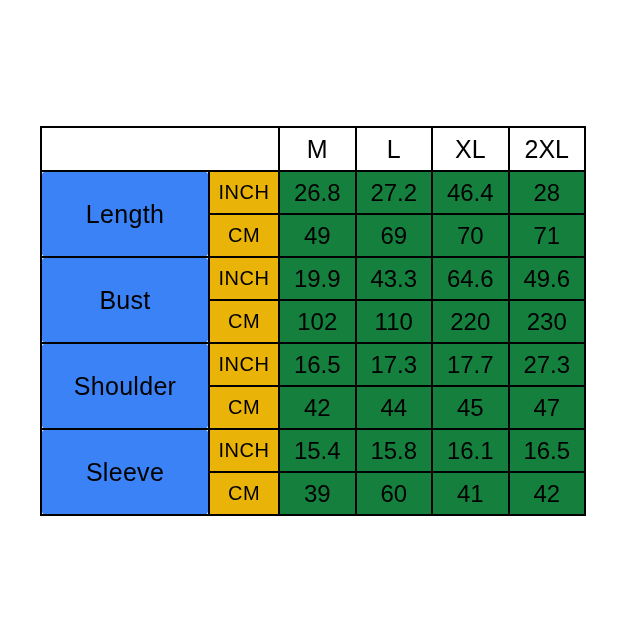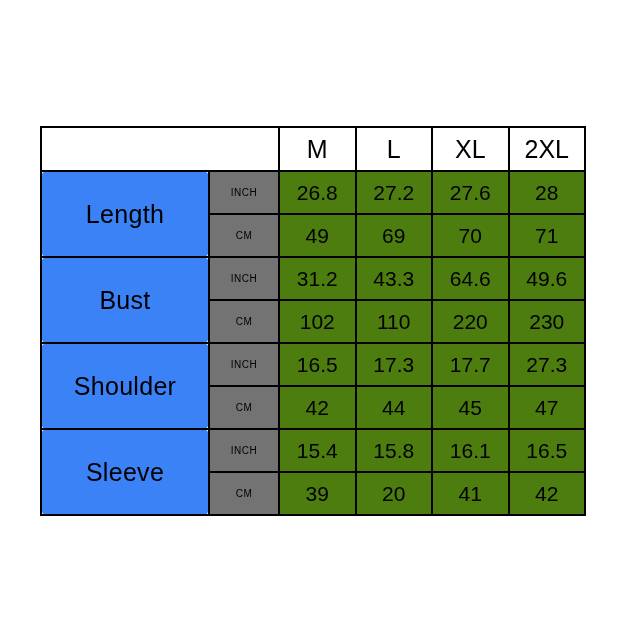--- a/index.html
+++ b/index.html
@@ -51,28 +51,28 @@
     font-size: 25px;
     background: #ffffff;
   }
   .label-cell {
     background: #3b82f6;
     font-size: 25px;
     letter-spacing: 0.3px;
     border-radius: 6px;
   }
   .unit-cell {
-    background: #737373;
-    font-size: 10px;
+    background: #eab308;
+    font-size: 20px;
     letter-spacing: 0.5px;
     height: 41px;
   }
   .val-cell {
-    background: #4d7c0f;
-    font-size: 21px;
+    background: #15803d;
+    font-size: 24px;
     height: 41px;
   }
 </style>
 </head>
 <body>
 
 <div class="page">
   <div class="table-wrap">
     <table class="size-chart">
       <colgroup>
@@ -90,35 +90,35 @@
           <td class="hdr-size">L</td>
           <td class="hdr-size">XL</td>
           <td class="hdr-size">2XL</td>
         </tr>
 
         <tr>
           <td class="label-cell" rowspan="2">Length</td>
           <td class="unit-cell">INCH</td>
           <td class="val-cell">26.8</td>
           <td class="val-cell">27.2</td>
-          <td class="val-cell">27.6</td>
+          <td class="val-cell">46.4</td>
           <td class="val-cell">28</td>
         </tr>
         <tr>
           <td class="unit-cell">CM</td>
           <td class="val-cell">49</td>
           <td class="val-cell">69</td>
           <td class="val-cell">70</td>
           <td class="val-cell">71</td>
         </tr>
 
         <tr>
           <td class="label-cell" rowspan="2">Bust</td>
           <td class="unit-cell">INCH</td>
-          <td class="val-cell">31.2</td>
+          <td class="val-cell">19.9</td>
           <td class="val-cell">43.3</td>
           <td class="val-cell">64.6</td>
           <td class="val-cell">49.6</td>
         </tr>
         <tr>
           <td class="unit-cell">CM</td>
           <td class="val-cell">102</td>
           <td class="val-cell">110</td>
           <td class="val-cell">220</td>
           <td class="val-cell">230</td>
@@ -144,20 +144,20 @@
           <td class="label-cell" rowspan="2">Sleeve</td>
           <td class="unit-cell">INCH</td>
           <td class="val-cell">15.4</td>
           <td class="val-cell">15.8</td>
           <td class="val-cell">16.1</td>
           <td class="val-cell">16.5</td>
         </tr>
         <tr>
           <td class="unit-cell">CM</td>
           <td class="val-cell">39</td>
-          <td class="val-cell">20</td>
+          <td class="val-cell">60</td>
           <td class="val-cell">41</td>
           <td class="val-cell">42</td>
         </tr>
       </tbody>
     </table>
   </div>
 </div>
 
 </body></html>

